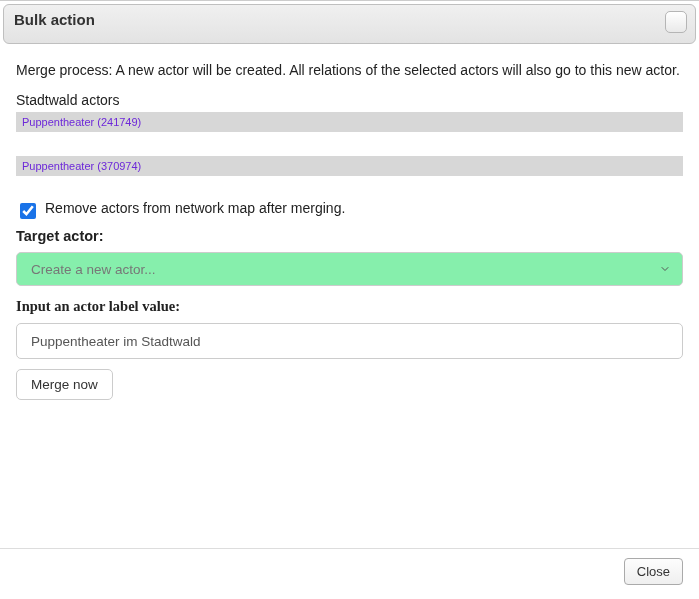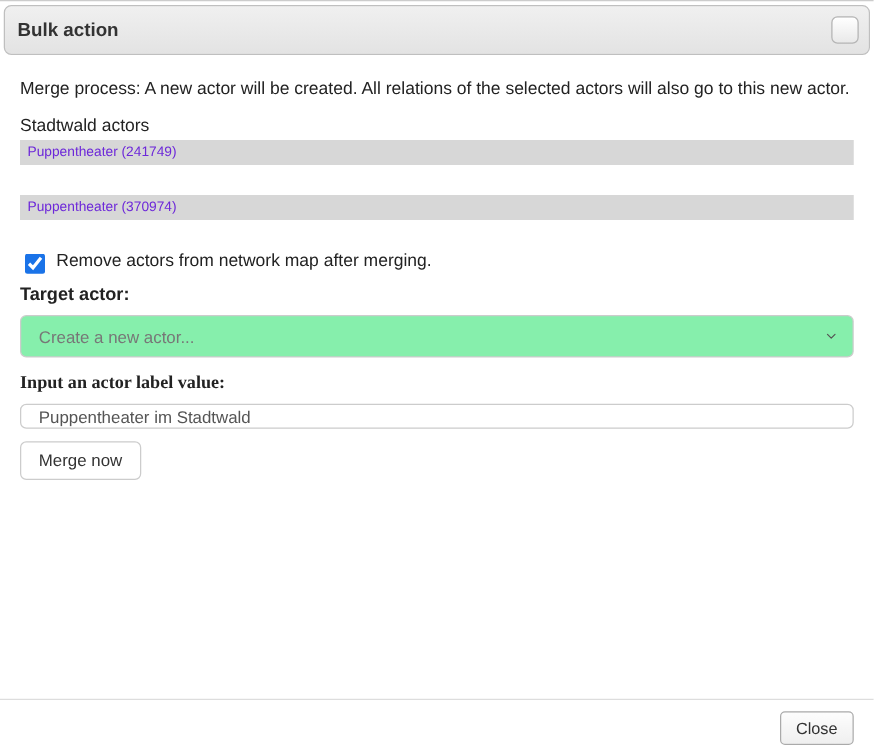--- a/index.html
+++ b/index.html
@@ -11,21 +11,20 @@
     color: #222;
     background: #fff;
   }
   .dialog {
     position: relative;
     width: 699px; height: 599px;
     border-top: 1px solid #ccc;
   }
   .titlebar {
     display: flex;
-    align-items: center;
     justify-content: space-between;
     background: linear-gradient(to bottom, #f0f0f0, #e3e3e3);
     border: 1px solid #bfbfbf;
     border-radius: 6px;
     margin: 3px 3px 0 3px;
     padding: 6px 8px 6px 10px;
     height: 40px;
   }
   .titlebar .title {
     font-weight: bold;
@@ -96,21 +95,21 @@
   .select-caret svg { display: block; }
   .field-label {
     font-weight: bold;
     margin-top: 12px;
     font-size: 14.5px;
     font-family: Liberation Serif, serif;
   }
   .text-input {
     margin-top: 8px;
     width: 100%;
-    height: 20px;
+    height: 36px;
     border: 1px solid #ccc;
     border-radius: 5px;
     padding: 0 14px;
     font-size: 13.5px;
     color: #555;
     font-family: inherit;
   }
   .merge-btn {
     margin-top: 10px;
     padding: 7px 14px;
@@ -118,21 +117,21 @@
     background: #fff;
     border: 1px solid #ccc;
     border-radius: 5px;
     cursor: pointer;
     color: #333;
   }
   .footer {
     position: absolute;
     bottom: 0; left: 0; right: 0;
     border-top: 1px solid #ddd;
-    padding: 9px 16px 3px 0;
+    padding: 9px 16px 14px 0;
     display: flex;
     justify-content: flex-end;
     background: #fff;
   }
   .close-btn {
     padding: 5px 12px;
     font-size: 13px;
     background: linear-gradient(to bottom, #fdfdfd, #efefef);
     border: 1px solid #aaa;
     border-radius: 4px;

